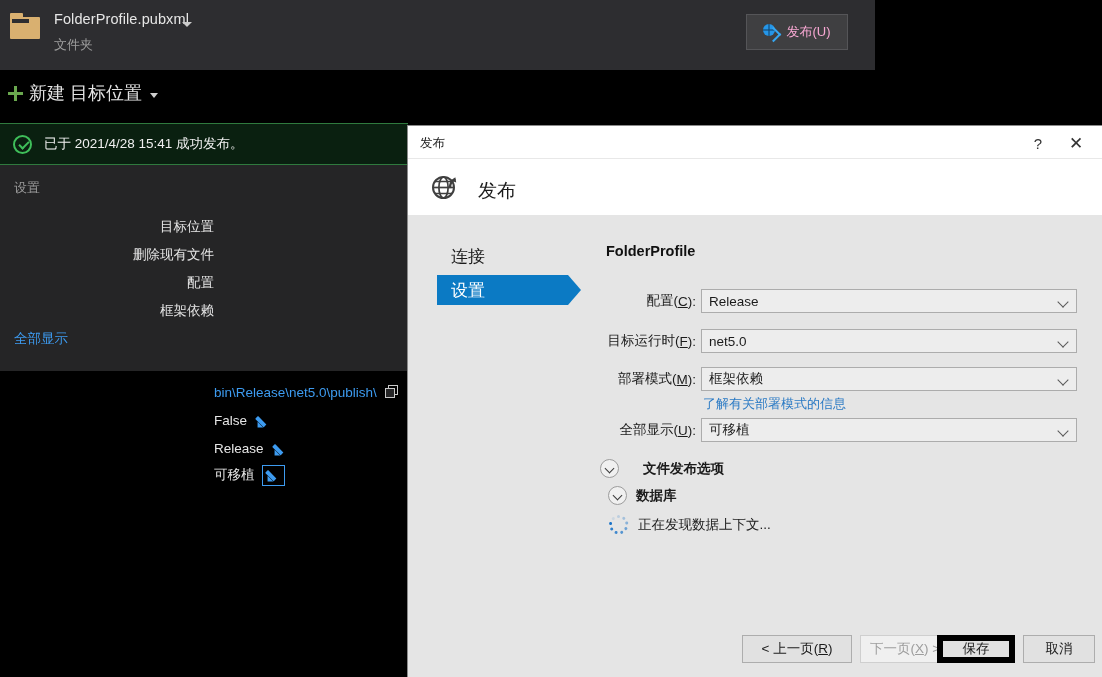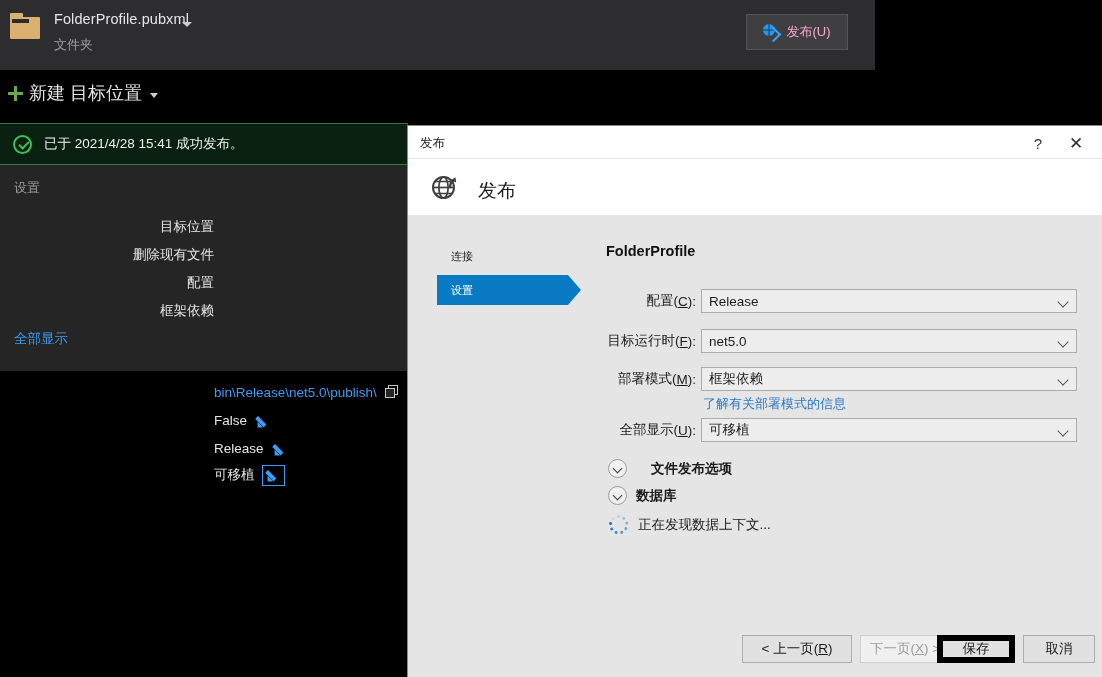--- a/index.html
+++ b/index.html
@@ -185,21 +185,21 @@
   }
   .globe-big{
     position:absolute;left:21px;top:12px;width:32px;height:32px;
   }
   .globe-big svg{display:block;}
   .dlg-header-txt{
     position:absolute;left:70px;top:19px;font-size:19px;color:#1b1b1b;
   }
   .nav-item{
     position:absolute;width:131px;height:22px;display:flex;align-items:center;
-    padding-left:14px;box-sizing:border-box;font-size:11px;color:#1b1b1b;cursor:pointer;
+    padding-left:14px;box-sizing:border-box;font-size:17px;color:#1b1b1b;cursor:pointer;
   }
   .nav-item.active{
     background:#0b7ac4;color:#ffffff;height:30px;width:131px;
   }
   .nav-arrow{
     position:absolute;left:131px;top:0;width:0;height:0;
     border-top:15px solid transparent;border-bottom:15px solid transparent;
     border-left:13px solid #0b7ac4;
   }
   .frm-row{position:absolute;height:24px;}
@@ -425,21 +425,21 @@
         <span>全部显示(</span>
           <u>U</u>
           <span>):</span>
       </span>
     </div>
     <div class="combo" style="left:293px;top:292px;">
       <span class="cv">可移植</span>
       <span class="cchev"></span>
     </div>
 
-    <div class="expander" style="left:200px;top:333px;gap:24px;">
+    <div class="expander" style="left:192px;top:333px;gap:24px;">
       <span class="exp-circ"></span>
       <span class="exp-lbl">文件发布选项</span>
     </div>
     <div class="expander" style="left:200px;top:360px;">
       <span class="exp-circ"></span>
       <span class="exp-lbl">数据库</span>
     </div>
 
     <div class="spin-row" style="left:200px;top:388px;">
       <span class="spinner">

